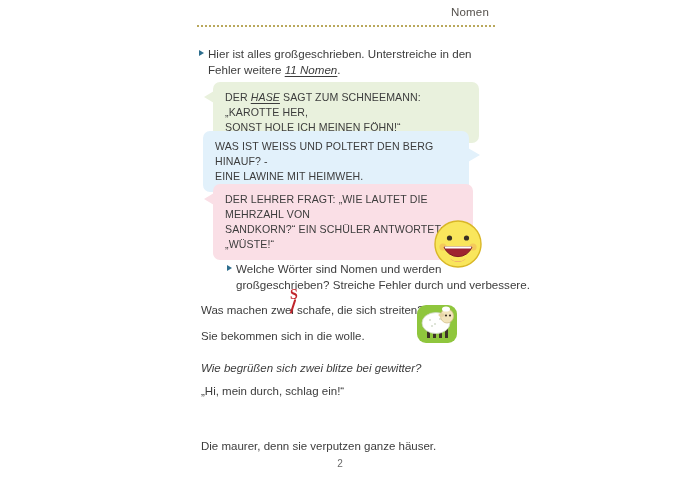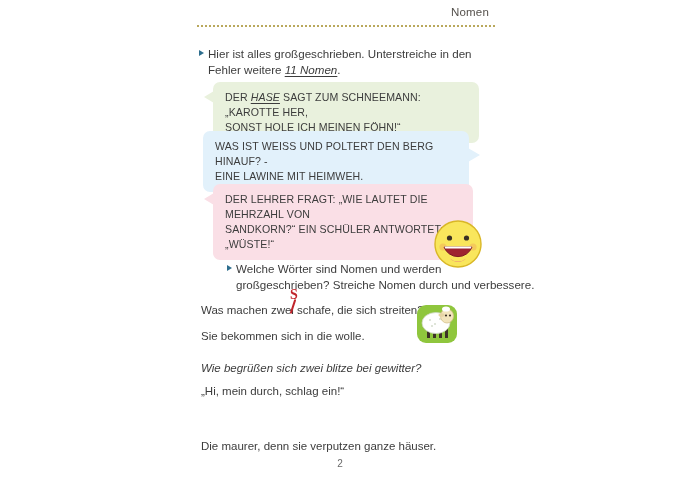--- a/index.html
+++ b/index.html
@@ -179,21 +179,21 @@
       <circle cx="43" cy="29" r="3.6" fill="#f3c05a" opacity="0.75"></circle>
       <path d="M14 29 A15 15 0 0 0 42 29 Z" fill="#9e2430" stroke="#7d1b24" stroke-width="1"></path>
       <path d="M15.2 30.4 L40.8 30.4 A14 14 0 0 0 41.6 28.6 L14.4 28.6 Z" fill="#ffffff"></path>
       <path d="M20 40.5 A12 12 0 0 0 36 40.5 A11 11 0 0 1 20 40.5 Z" fill="#e8767f" opacity="0.85"></path>
     </svg>
   </div>
 
   <div class="task" style="left:208px; top:261px;margin-left:28px;">
     <span class="bullet"></span>
     <span>Welche Wörter sind Nomen und werden</span><br>
-    <span>großgeschrieben? Streiche Nomen durch und verbessere.</span>
+    <span>großgeschrieben? Streiche Fehler durch und verbessere.</span>
   </div>
 
   <div class="sentence" style="left:201px; top:303px;">
     <span>Was machen zwei </span><span>schafe</span><span>, die sich streiten?</span>
   </div>
   <div class="corr-letter" style="left:290px; top:287px;">S</div>
   <div class="corr-slash" style="left:292px; top:299px;"></div>
 
   <div class="ill" style="left:415px; top:303px;">
     <svg width="44" height="42" viewBox="0 0 44 42">

